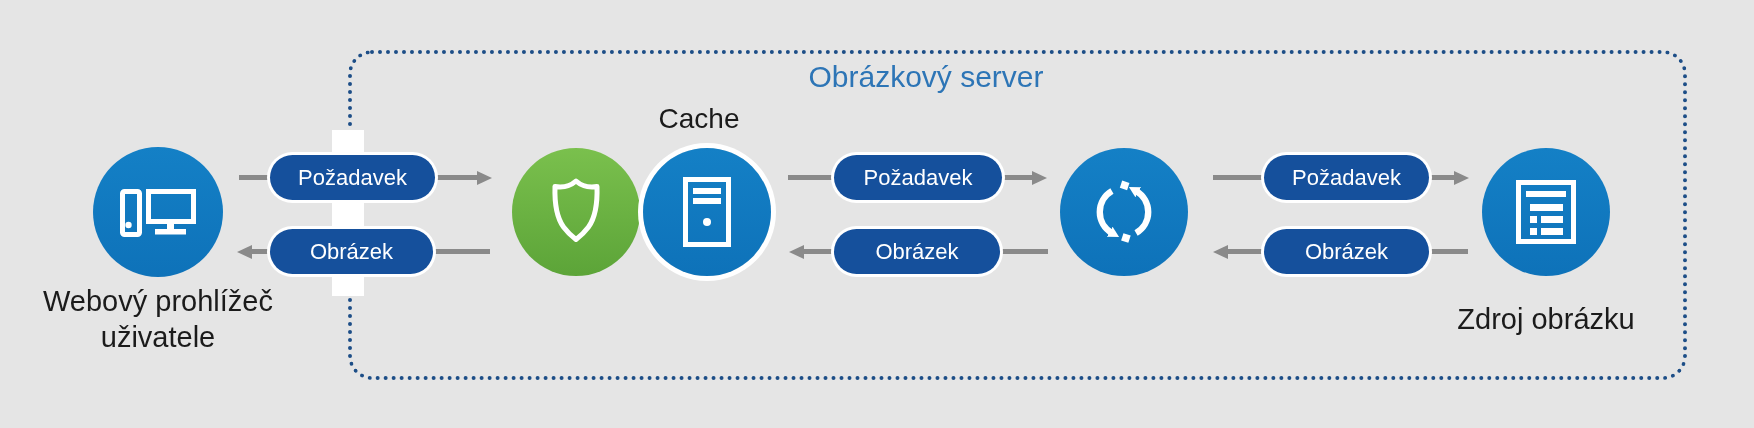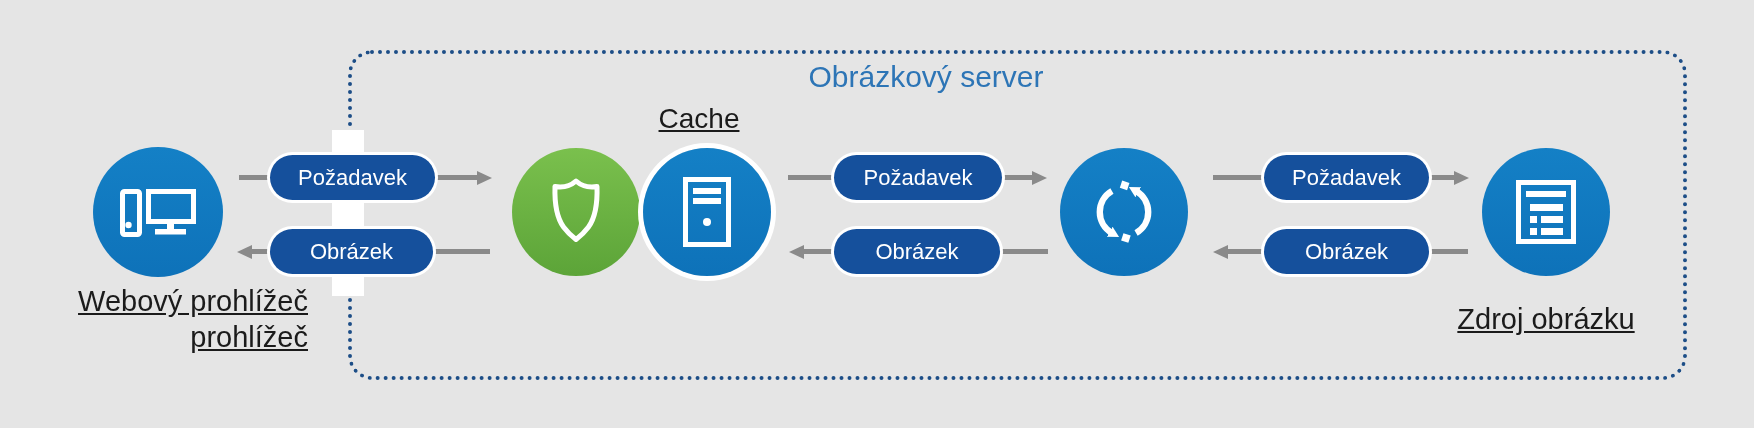--- a/index.html
+++ b/index.html
@@ -45,21 +45,20 @@
   .circle.green { background: linear-gradient(180deg, #7ac04d 0%, #5ca438 100%); }
   .circle.ring  { box-shadow: 0 0 0 5px #ffffff; z-index: 3; }
   .node-label {
     position: absolute;
     width: 300px;
     text-align: center;
     font-size: 29px;
     line-height: 36px;
     color: #1b1b1b;
     z-index: 2;
-    text-decoration: underline;
   }
   .pill {
     position: absolute;
     height: 45px;
     border-radius: 22.5px;
     background: #15509c;
     color: #ffffff;
     font-size: 22px;
     display: flex; align-items: center; justify-content: center;
     z-index: 4;
@@ -100,23 +99,23 @@
 
   <div class="circle blue" style="left:93px; top:147px; width:130px; height:130px;">
     <svg class="icon-svg" width="76" height="50" viewBox="0 0 76 50">
       <rect x="2.5" y="4.5" width="17" height="43" rx="2" fill="none" stroke="#fff" stroke-width="5"></rect>
       <circle cx="8.5" cy="38" r="3.2" fill="#fff"></circle>
       <rect x="28.5" y="4.5" width="45" height="30" fill="none" stroke="#fff" stroke-width="5"></rect>
       <rect x="47" y="36" width="7" height="7" fill="#fff"></rect>
       <rect x="35" y="42" width="31" height="5.5" fill="#fff"></rect>
     </svg>
   </div>
-  <div class="node-label" style="left:8px; top:283px;text-align:right;">
+  <div class="node-label" style="left:8px; top:283px;">
     <div>Webový prohlížeč</div>
-    <div>prohlížeč</div>
+    <div>uživatele</div>
   </div>
 
   <div class="hline" style="left:239px; top:175px; width:31px;"></div>
   <div class="pill" style="left:270px; top:155px; width:165px;">Požadavek</div>
   <div class="hline" style="left:435px; top:175px; width:42px;"></div>
   <div class="tri-r" style="left:477px; top:171px;"></div>
 
   <div class="tri-l" style="left:237px; top:245px;"></div>
   <div class="hline" style="left:252px; top:249px; width:18px;"></div>
   <div class="pill" style="left:270px; top:229px; width:163px;">Obrázek</div>

